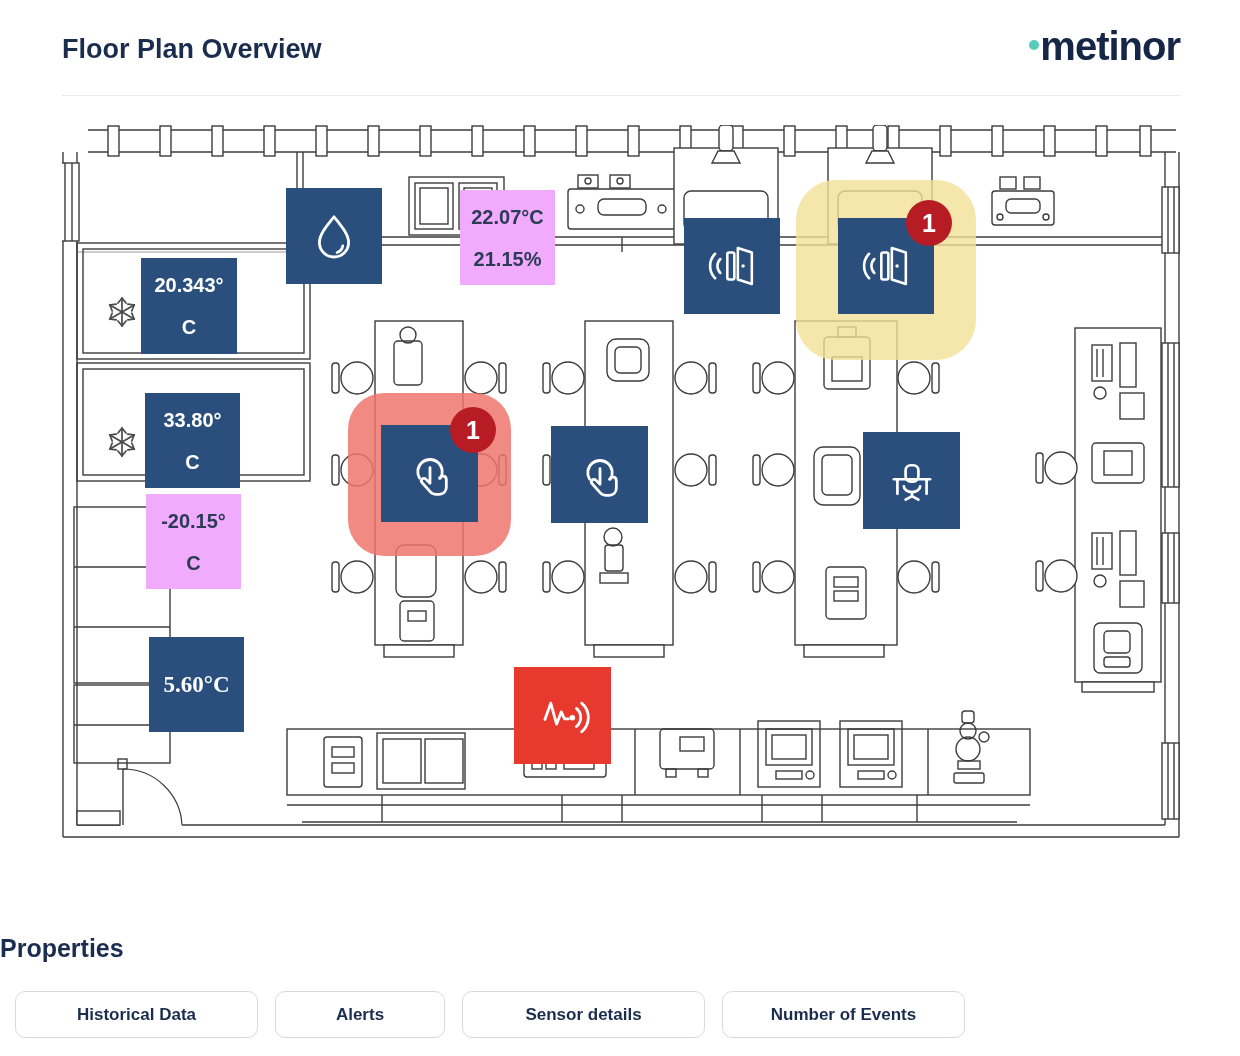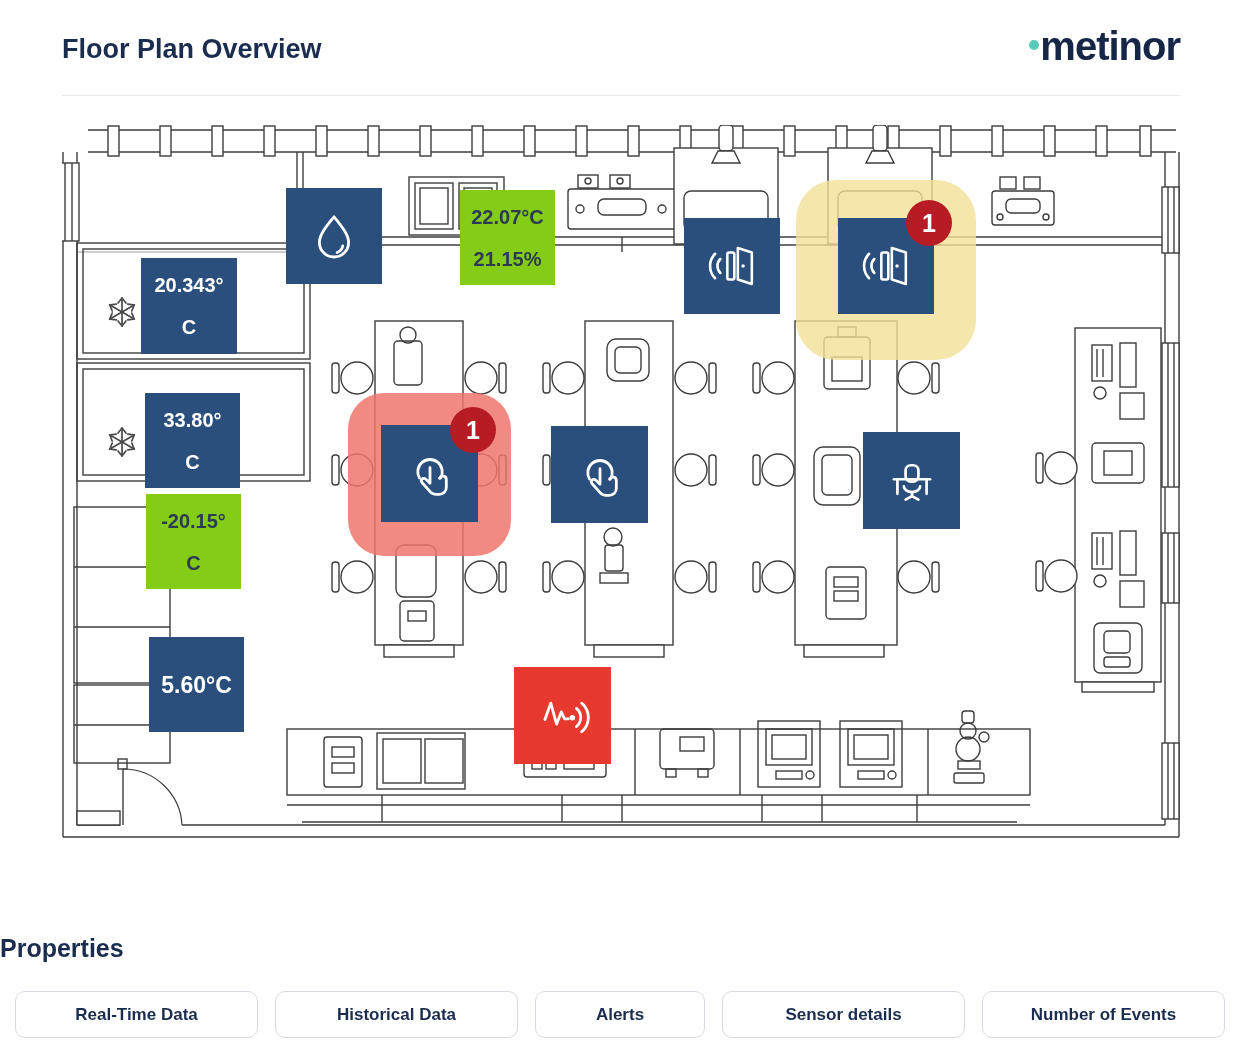--- a/index.html
+++ b/index.html
@@ -19,21 +19,21 @@
   .plansvg{position:absolute;left:0;top:0;width:1118px;height:713px;}
 
   .hl{position:absolute;}
   .hl.yellow{background:rgba(243,224,150,0.8);border-radius:40px;}
   .hl.red{background:rgba(238,118,108,0.85);border-radius:36px;}
 
   .tile{
     position:absolute;display:flex;flex-direction:column;align-items:center;justify-content:center;
     background:#2a4f7c;color:#ffffff;font-size:20px;font-weight:600;line-height:42px;text-align:center;
   }
-  .tile.pink{background:#84cc16;color:#2b3a55;}
+  .tile.pink{background:#f0abfc;color:#2b3a55;}
   .tile.redtile{background:#e8392e;}
   .tile.big1{font-size:23px;}
   .badge{
     position:absolute;top:-18px;right:-18px;width:46px;height:46px;border-radius:50%;
     background:#b71c24;color:#fff;display:flex;align-items:center;justify-content:center;
     font-size:25px;font-weight:700;line-height:1;
   }
   .ticon{width:56px;height:56px;}
 
   
@@ -353,21 +353,21 @@
   <div class="tile" style="left:83px;top:268px;width:95px;height:95px;">
     <span>33.80°</span>
     <span>C</span>
   </div>
 
   <div class="tile pink" style="left:84px;top:369px;width:95px;height:95px;">
     <span>-20.15°</span>
     <span>C</span>
   </div>
 
-  <div class="tile big1" style="left:87px;top:512px;width:95px;height:95px;">
+  <div class="tile big1" style="left:87px;top:512px;width:95px;height:95px;font-family:Liberation Serif, serif;">
     <span>5.60°C</span>
   </div>
 
   <div class="tile" style="left:319px;top:300px;width:97px;height:97px;">
     <svg class="ticon" viewBox="0 0 48 48" fill="none" stroke="#fff" stroke-width="2.4" stroke-linecap="round" stroke-linejoin="round">
       <path d="M15 27.5a10.5 10.5 0 1 1 18 0"></path>
       <path d="M24 18.5v13.5l-3.6-3.6c-2.1-2.1-5.2 1-3.1 3.1l6.8 7.6c1.3 1.5 3.2 2.3 5.2 2.3h2.5c3.7 0 6.2-2.5 6.2-6.2v-6.3c0-3.4-4.3-4.1-5.9-1.3"></path>
     </svg>
     <span class="badge">1</span>
   </div>
@@ -395,18 +395,17 @@
       <path d="M8.5 27 13.5 13l5 18 4-10.5 2.8 6h3.2"></path>
       <circle cx="32" cy="25.5" r="2.4" fill="#fff" stroke="none"></circle>
       <path d="M35.5 17.5a10 10 0 0 1 0 15.5"></path>
         <path d="M40 13a16 16 0 0 1 0 24.5"></path>
     </svg>
   </div>
 </div>
 
 <div class="props-heading">Properties</div>
 <div class="props-buttons">
-  <button class="bw">Real-Time Data</button>
   <button class="bw">Historical Data</button>
   <button class="bn">Alerts</button>
   <button class="bw">Sensor details</button>
   <button class="bw">Number of Events</button>
 </div>
 
 </body></html>

